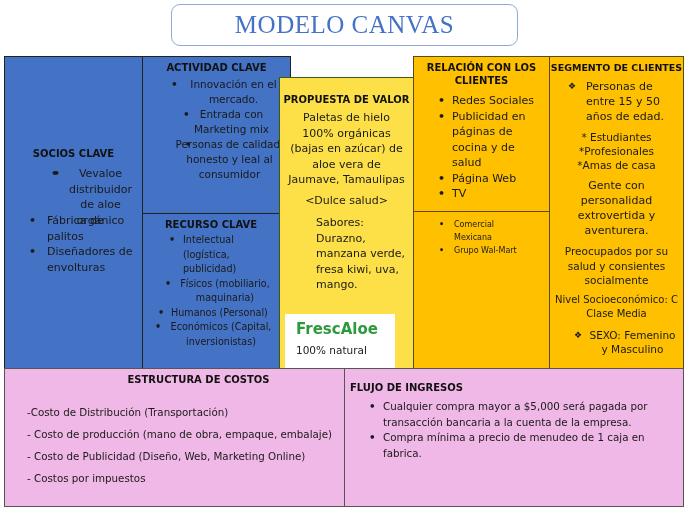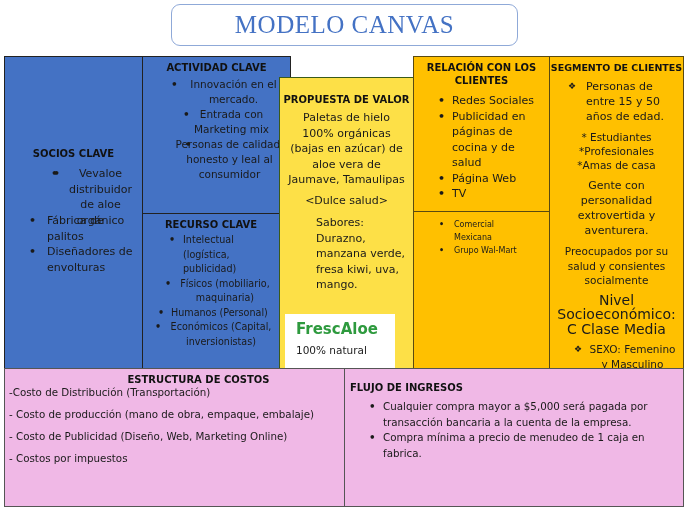--- a/index.html
+++ b/index.html
@@ -98,30 +98,30 @@
     <span style="position:absolute;left:18px;font-size:9px;">❖</span>
     <span>Personas de entre 15 y 50 años de edad.</span>
   </div>
   <div class="txt center" style="margin-top:6px;line-height:14px;font-size:10.5px;">
     <div>* Estudiantes</div>
     <div>*Profesionales</div>
     <div>*Amas de casa</div>
   </div>
   <div class="txt center" style="margin-top:6px;padding:0 14px;line-height:15px;">Gente con personalidad extrovertida y aventurera.</div>
   <div class="txt center" style="margin-top:6px;padding:0 4px;line-height:14.5px;font-size:10.5px;">Preocupados por su salud y consientes socialmente</div>
-  <div class="txt center" style="margin-top:5px;padding:0 2px;line-height:14.5px;font-size:14px;">Nivel Socioeconómico: C Clase Media</div>
+  <div class="txt center" style="margin-top:5px;padding:0 2px;line-height:14.5px;font-size:10px;">Nivel Socioeconómico: C Clase Media</div>
   <div class="txt" style="position:relative;margin-top:6px;padding:0 6px 0 38px;line-height:14.5px;font-size:10.5px;text-align:center;">
     <span style="position:absolute;left:24px;font-size:9px;">❖</span>
     <span>SEXO: Femenino y Masculino</span>
   </div>
 </div>
 
 <div class="cell pink" style="left:4px;top:368px;width:389px;height:139px;">
   <div class="hdr" style="margin-top:5px;">ESTRUCTURA DE COSTOS</div>
-  <div class="txt" style="margin-top:0;padding-left:4px;font-size:10.3px;">
+  <div class="txt" style="margin-top:20px;padding-left:22px;font-size:10.3px;">
     <div style="height:22px;">-Costo de Distribución (Transportación)</div>
     <div style="height:22px;">- Costo de producción (mano de obra, empaque, embalaje)</div>
     <div style="height:22px;">- Costo de Publicidad (Diseño, Web, Marketing Online)</div>
     <div style="height:22px;">- Costos por impuestos</div>
   </div>
 </div>
 
 <div class="cell pink" style="left:344px;top:368px;width:340px;height:139px;">
   <div class="hdr" style="margin-top:13px;text-align:left;padding-left:5px;">FLUJO DE INGRESOS</div>
   <ul class="txt" style="margin-top:6px;font-size:10.3px;line-height:15.5px;">

